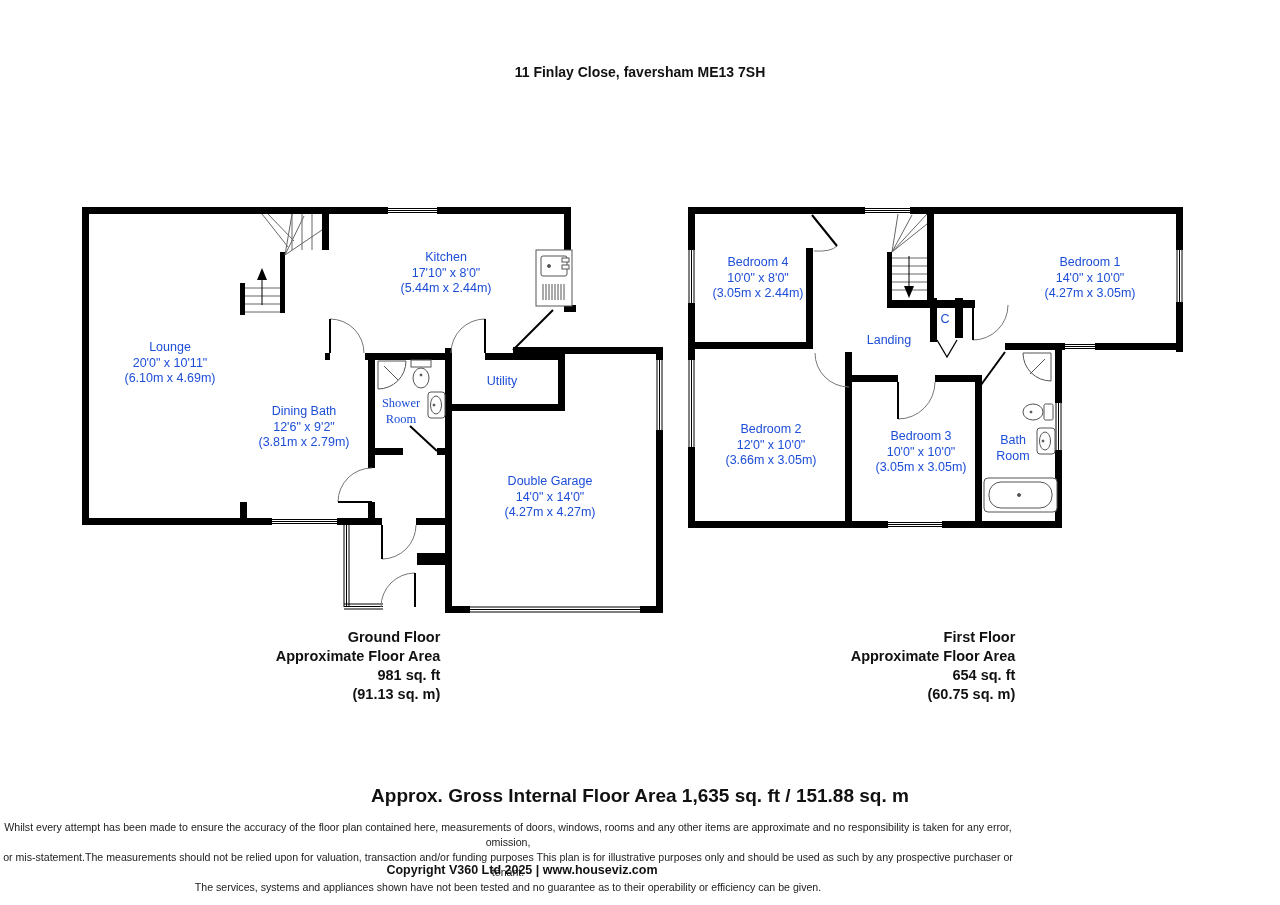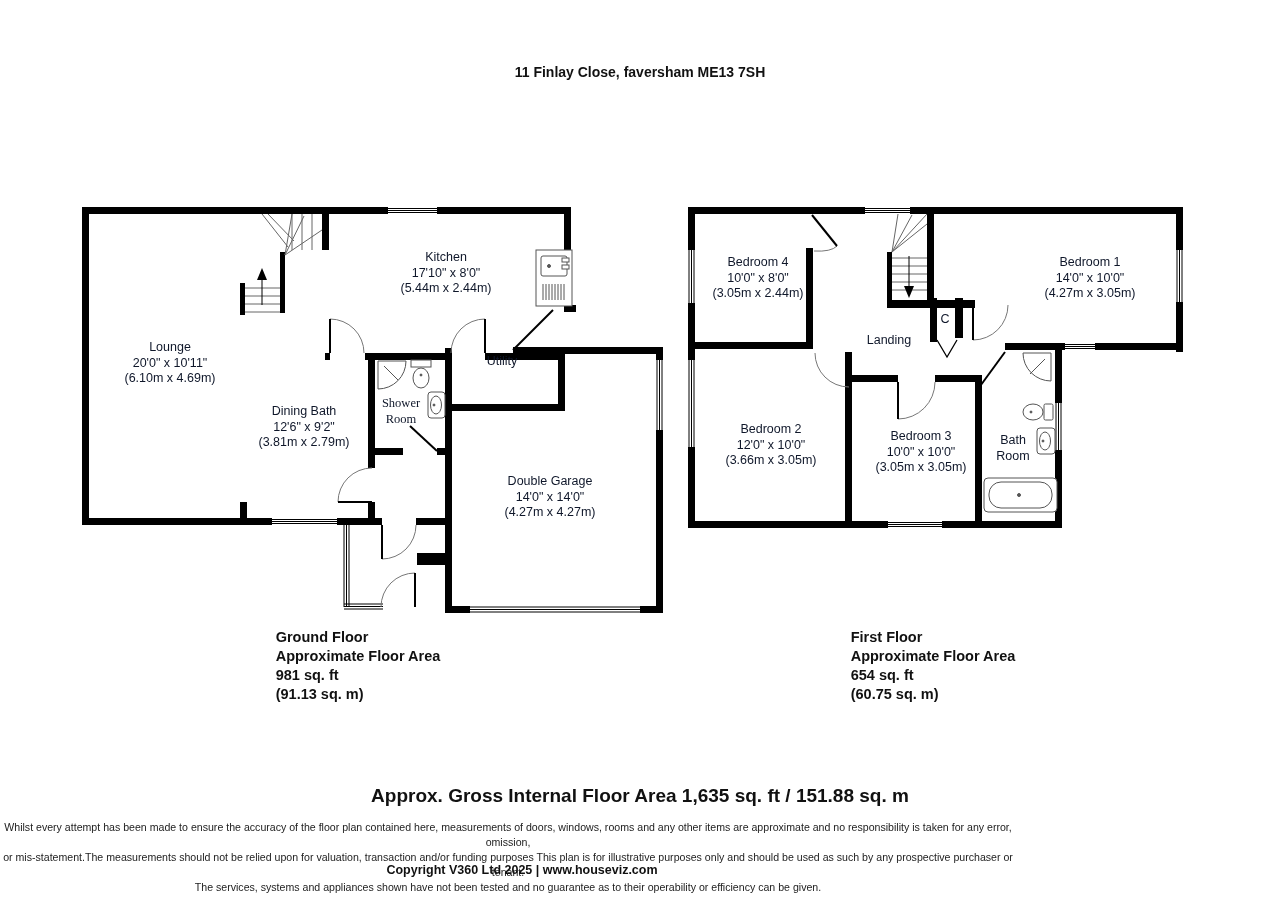--- a/index.html
+++ b/index.html
@@ -1,24 +1,24 @@
 <!DOCTYPE html>
 <html><head>
 <meta charset="utf-8">
 <style>
   html,body{margin:0;padding:0;background:#fff;}
   #page{position:relative;width:1280px;height:905px;background:#ffffff;overflow:hidden;
         font-family:"Liberation Sans",sans-serif;color:#111;}
   svg{position:absolute;left:0;top:0;}
   .lbl{position:absolute;transform:translateX(-50%);text-align:center;white-space:nowrap;
-       font-size:12.5px;line-height:15.5px;color:#0f172a;}
+       font-size:12.5px;line-height:15.5px;color:#1d4ed8;}
   .lbl span{display:block;}
   .title{position:absolute;left:640px;top:64px;transform:translateX(-50%);
          font-size:14px;font-weight:bold;white-space:nowrap;}
-  .caption{position:absolute;transform:translateX(-50%);text-align:left;
+  .caption{position:absolute;transform:translateX(-50%);text-align:right;
            font-size:14.5px;font-weight:bold;line-height:19px;white-space:nowrap;}
   .caption span{display:block;}
   .summary{position:absolute;left:640px;top:785px;transform:translateX(-50%);
            font-size:19px;font-weight:bold;white-space:nowrap;}
   .disclaimer{position:absolute;left:0;top:820px;width:1016px;text-align:center;
               font-size:10.6px;line-height:15px;color:#222;}
   .disclaimer span{display:block;}
   .copyright{position:absolute;left:0;top:863px;width:1044px;text-align:center;
              font-size:12.5px;font-weight:bold;}
 </style>
@@ -204,21 +204,21 @@
   </div>
   <div class="lbl" style="left:304px;top:404px;">
     <span>Dining Bath</span>
     <span>12'6" x 9'2"</span>
     <span>(3.81m x 2.79m)</span>
   </div>
   <div class="lbl" style="left:401px;top:396px;font-family:Liberation Serif, serif;">
     <span>Shower</span>
     <span>Room</span>
   </div>
-  <div class="lbl" style="left:502px;top:354px;">
+  <div class="lbl" style="left:502px;top:374px;">
     <span>Utility</span>
   </div>
   <div class="lbl" style="left:550px;top:474px;">
     <span>Double Garage</span>
     <span>14'0" x 14'0"</span>
     <span>(4.27m x 4.27m)</span>
   </div>
 
   <div class="lbl" style="left:758px;top:255px;">
     <span>Bedroom 4</span>

